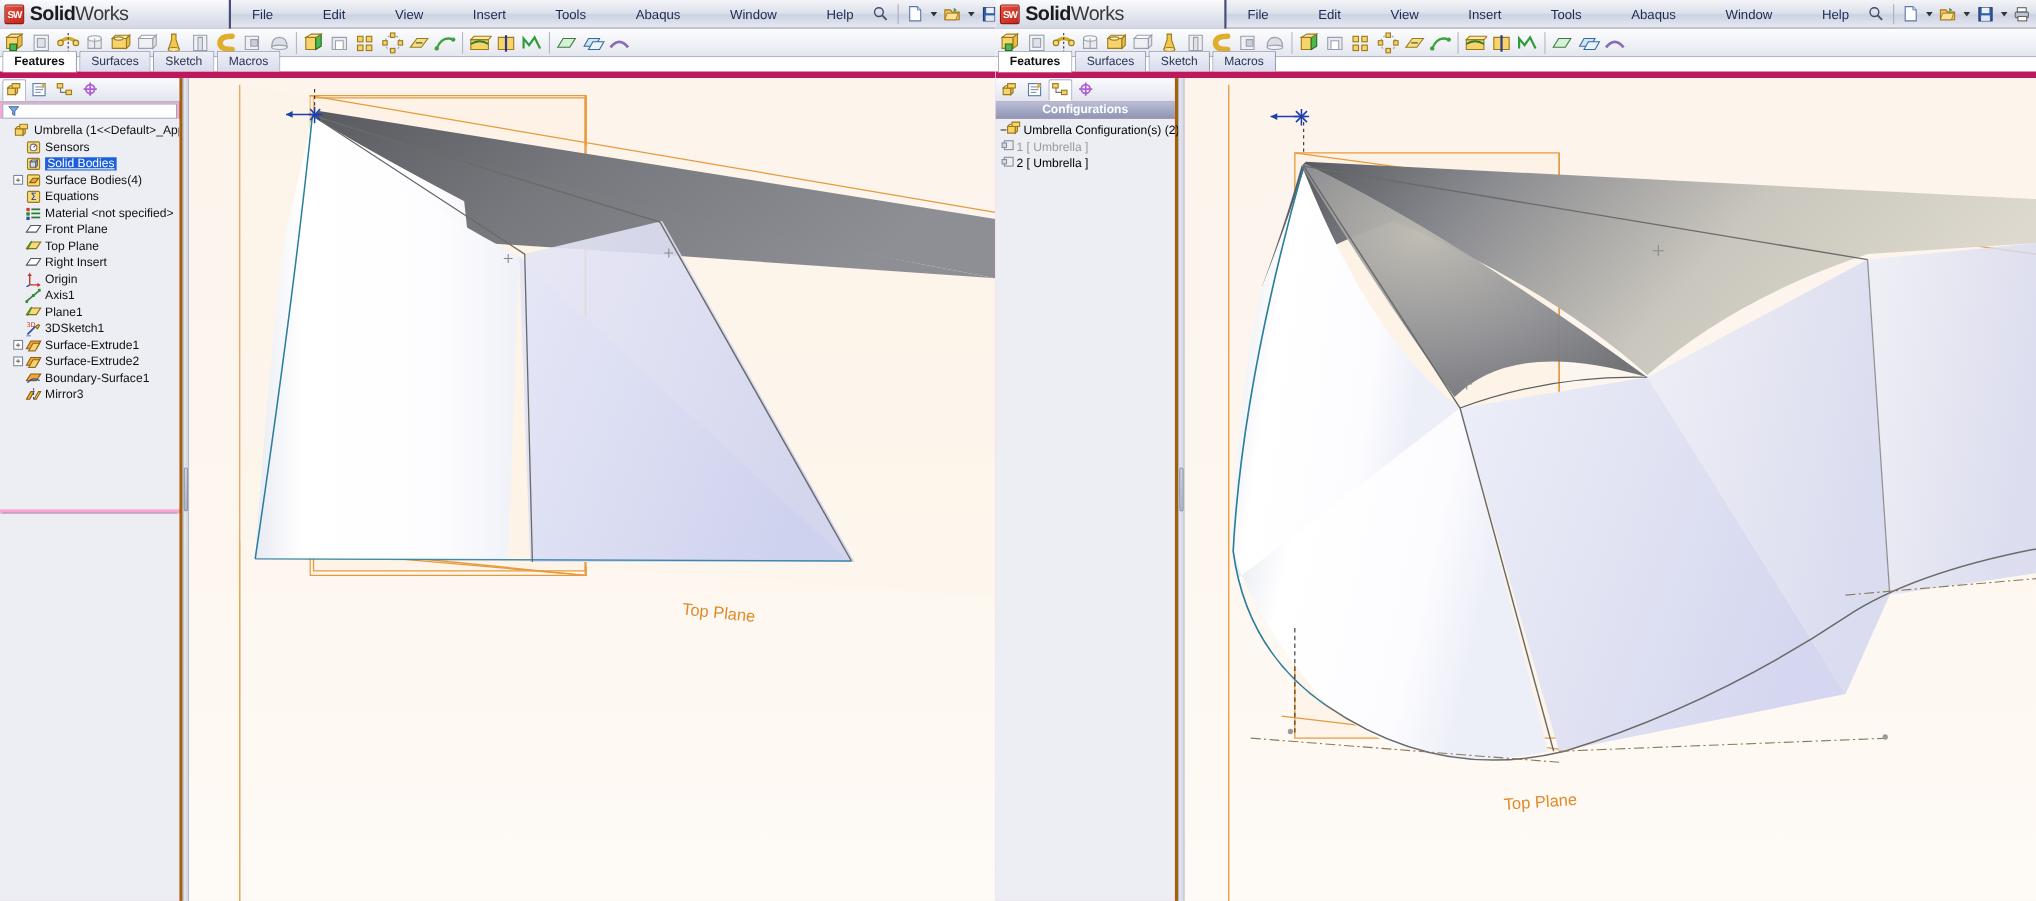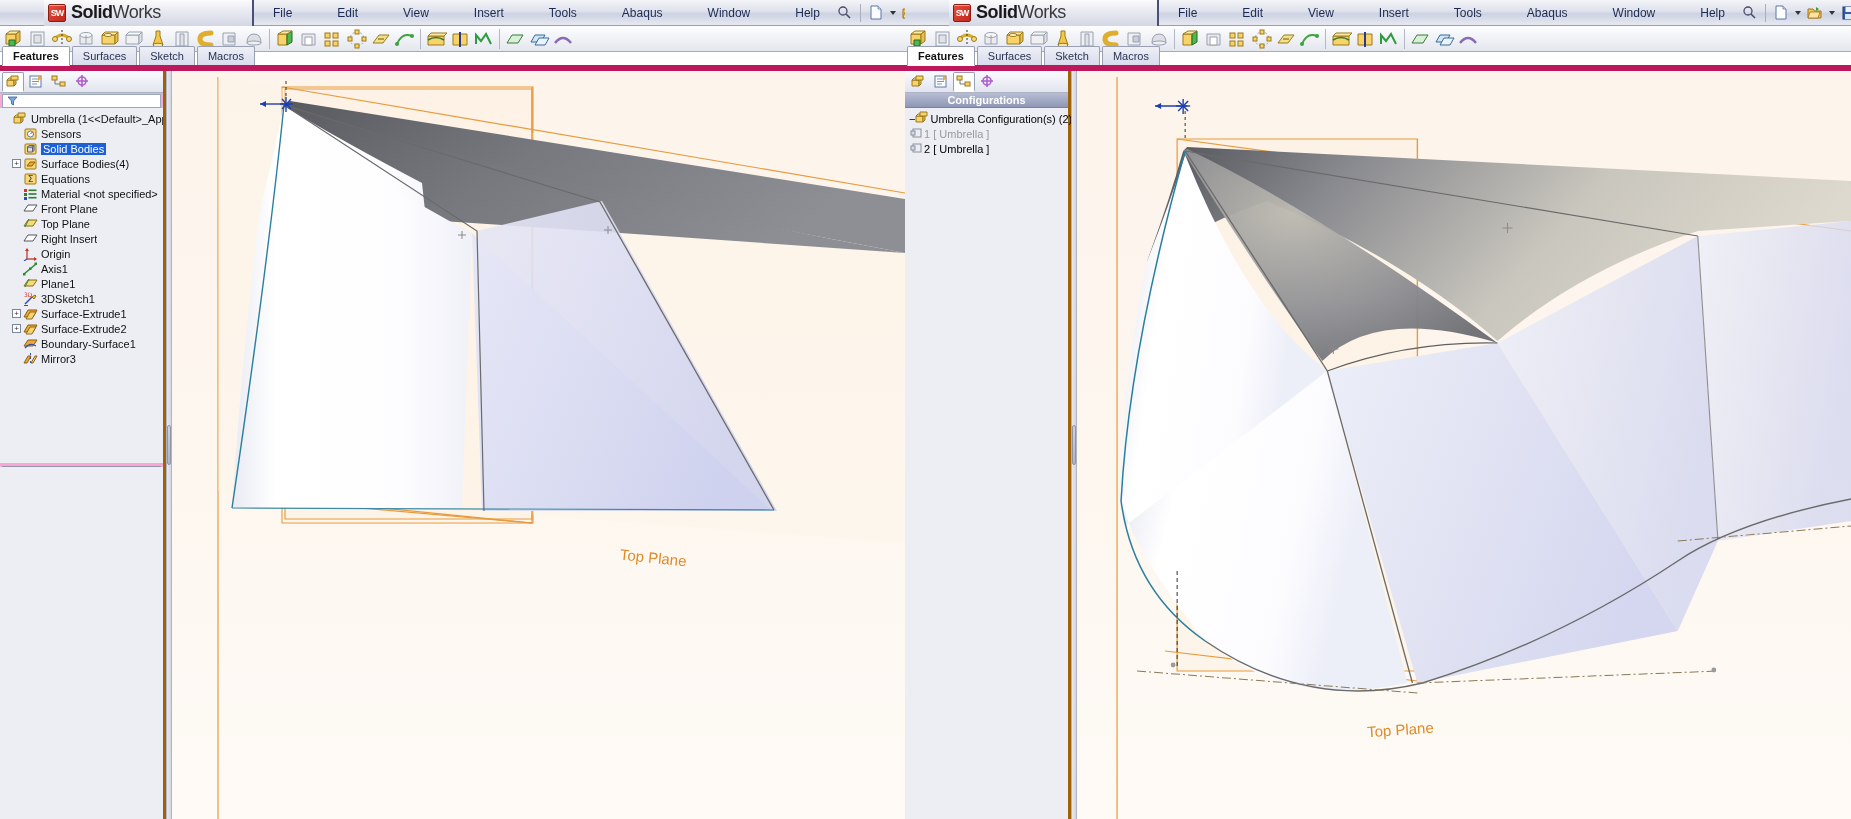--- a/index.html
+++ b/index.html
@@ -30,21 +30,20 @@
     align-items: center;
     border-bottom: 1px solid #9aa0b4;
   }
   .title-brand {
     display: flex; align-items: center;
     padding-left: 4px;
     min-width: 210px;
     height: 26px;
     background: linear-gradient(to bottom,#fbfbfd 0%,#e6e8f0 50%,#d3d7e5 100%);
     border-right: 2px solid #4a4f7a;
-    margin-left: 44px;
   }
   .sw-logo {
     width: 18px; height: 18px;
     background: linear-gradient(135deg,#e84c3d 0%,#c0291b 100%);
     border: 1px solid #8b1a10;
     border-radius: 2px;
     color: #fff;
     font-size: 9px; font-weight: bold;
     display:flex; align-items:center; justify-content:center;
     letter-spacing:-1px;
@@ -154,21 +153,21 @@
   }
   .tnode .expander {
     width:9px;height:9px;border:1px solid #7a869b;background:#fff;
     font-size:8px;line-height:7px;text-align:center;color:#333;
     margin-right:2px; flex:0 0 auto;
   }
   .tnode .expander.blank { border:none;background:transparent; }
   .tnode .indent { width:10px; flex:0 0 auto; }
   .tnode .tico { width:15px;height:14px;display:flex;align-items:center;justify-content:center;margin-right:3px;flex:0 0 auto;}
   .tnode .tlabel { overflow:hidden; }
-  .tnode.selected .tlabel { background:#1c5fd6; color:#fff; padding:0 2px; }
+  .tnode.selected .tlabel { background:#1c5fd6; color:#fff; padding:0 2px;text-decoration:underline; }
   .tree-bottom-rule { height:1px; background:#8f96ab; margin: 3px 2px 0 2px; }
 
   
   .cfg-header {
     background: linear-gradient(to bottom,#b7bdd4,#8f97b6);
     color:#fff; font-weight:bold; font-size:11px;
     text-align:center; height:15px; line-height:15px;
     border-bottom:1px solid #7b melhor;
     border-bottom:1px solid #7b819c;
   }

